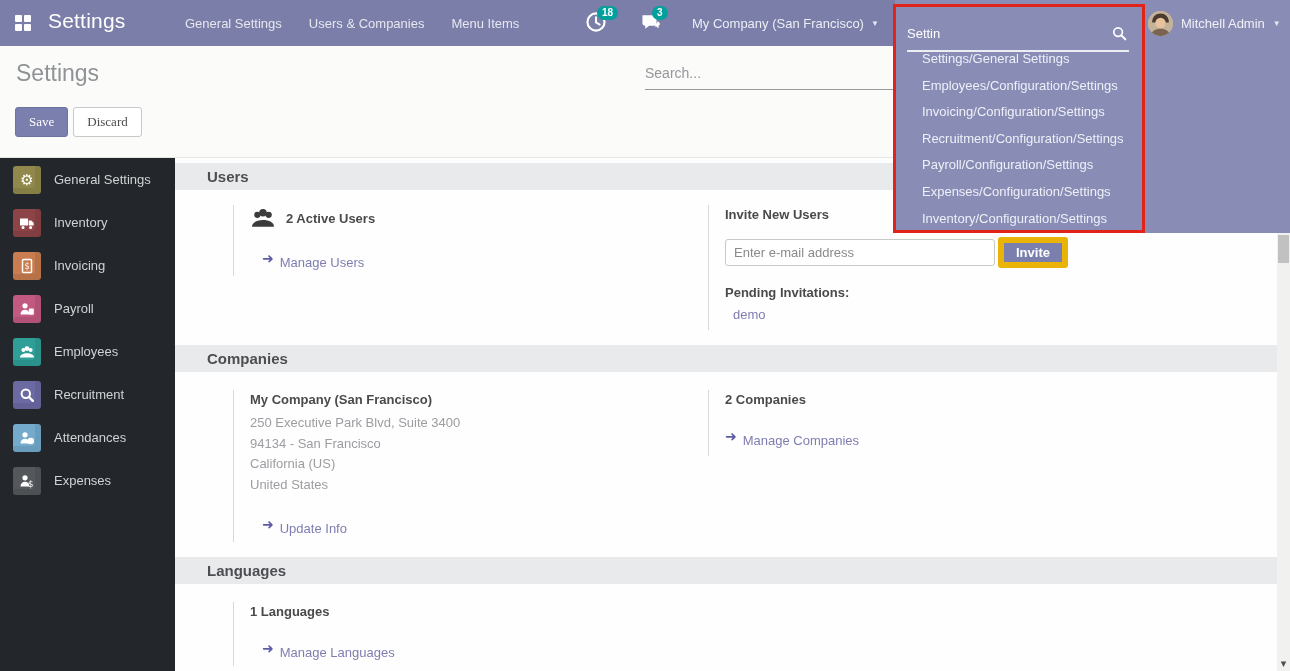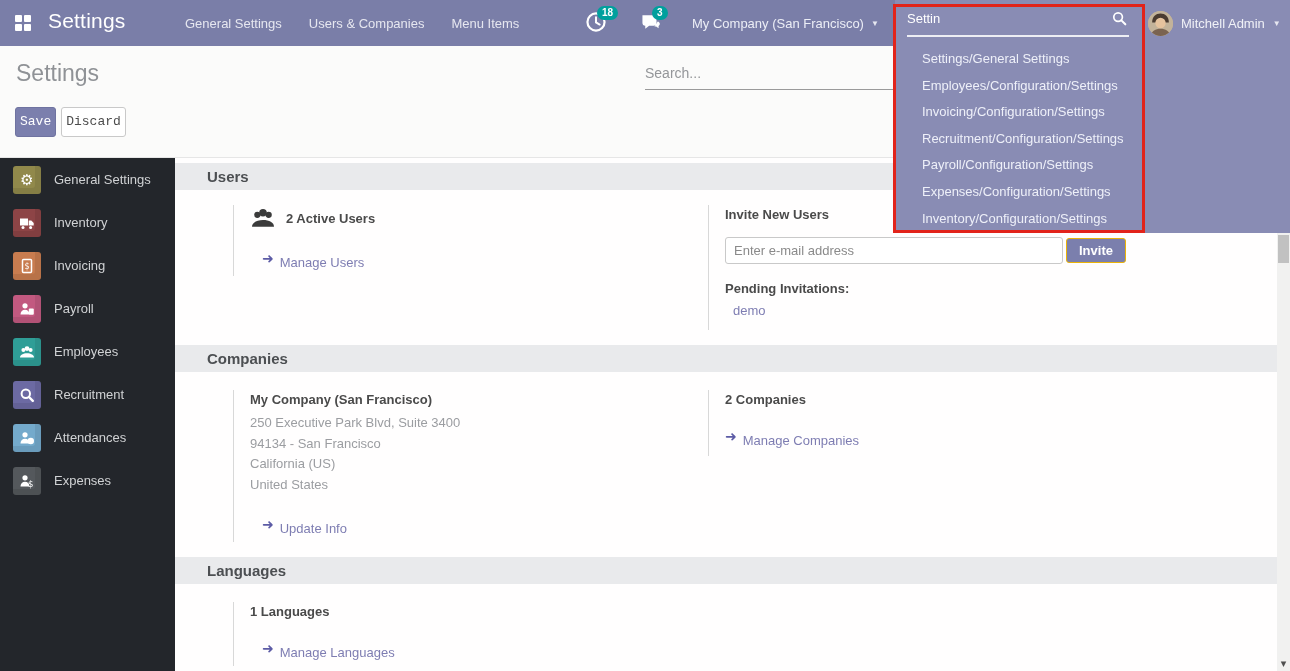--- a/index.html
+++ b/index.html
@@ -19,40 +19,40 @@
   .nav-brand{position:absolute;left:48px;top:9px;font-size:21px;color:#fff;letter-spacing:.2px;cursor:pointer;}
   .nav-menus{position:absolute;left:185px;top:0;height:46px;display:flex;align-items:center;gap:27px;}
   .nav-menus span{color:#e6e7f0;cursor:pointer;white-space:nowrap;}
   .systray-icon{position:absolute;top:11px;width:24px;height:24px;cursor:pointer;}
   .systray-icon .badge{position:absolute;top:-5px;left:12px;background:var(--badge-teal);color:#fff;font-size:10px;font-weight:bold;border-radius:9px;padding:2px 5px;line-height:1;}
   .company-menu{position:absolute;left:692px;top:0;height:46px;display:flex;align-items:center;gap:7px;color:#eceef6;cursor:pointer;}
   .caret{font-size:8px;color:#e6e7f0;}
 
   
   .search-panel{position:absolute;left:895px;top:0;width:395px;height:233px;background:var(--panel-bg);z-index:30;}
-  .nav-search{position:absolute;left:10px;top:6px;width:240px;height:30px;text-decoration:underline;}
+  .nav-search{position:absolute;left:10px;top:21px;width:240px;height:30px;text-decoration:underline;}
   .nav-search input{width:210px;background:transparent;border:none;outline:none;color:#fff;font-size:13px;font-family:inherit;padding:5px 0 3px 2px;}
   .nav-search .underline{position:absolute;left:2px;top:29px;width:222px;height:2px;background:rgba(255,255,255,.85);}
   .nav-search .mag{position:absolute;right:18px;top:5px;}
   .suggestions{list-style:none;position:absolute;left:0;top:46px;width:250px;}
   .suggestions li{padding:4px 10px 4px 27px;color:#eef0f9;cursor:pointer;line-height:18.6px;white-space:nowrap;}
 
   
   .user-menu{position:absolute;left:1148px;top:0;height:46px;display:flex;align-items:center;gap:8px;z-index:40;cursor:pointer;}
   .avatar{width:25px;height:25px;border-radius:50%;overflow:hidden;background:#c3b39a;display:inline-block;}
   .user-name{color:#f0f1f7;}
 
   
   .annotation{position:absolute;left:893px;top:4px;width:252px;height:229px;border:3px solid var(--annotation-red);z-index:60;pointer-events:none;}
 
   
   .control-panel{position:absolute;left:0;top:46px;width:1290px;height:112px;background:#fbfbfa;border-bottom:1px solid #e6e6e6;z-index:5;}
   .page-title{position:absolute;left:16px;top:14px;font-size:23px;font-weight:500;color:#8f9296;}
   .btn-row{position:absolute;left:15px;top:61px;display:flex;gap:5px;}
-  .btn{font-size:13px;font-family:Liberation Mono, monospace;padding:6px 4px;border-radius:3px;cursor:pointer;line-height:1.2;}
+  .btn{font-size:13px;font-family:Liberation Serif, serif;padding:6px 13px;border-radius:3px;cursor:pointer;line-height:1.2;}
   .btn-save{background:var(--button-purple);border:1px solid #6f73a0;color:#fff;}
   .btn-discard{background:#fff;border:1px solid #c9c9c9;color:#4c4c4c;}
   .cp-search{position:absolute;left:645px;top:15px;width:248px;}
   .cp-search input{width:248px;border:none;outline:none;background:transparent;border-bottom:1px solid #9a9a9a;font-size:14px;font-family:inherit;padding:4px 2px 8px 0;color:#555;}
   .cp-search input::placeholder{color:#949699;}
 
   
   .sidebar{position:absolute;left:0;top:158px;width:175px;height:513px;background:var(--sidebar-bg);z-index:4;}
   .side-item{display:flex;align-items:center;gap:13px;height:43px;padding-left:13px;cursor:pointer;}
   .side-icon{width:28px;height:28px;border-radius:3px;display:flex;align-items:center;justify-content:center;color:#fff;font-size:15px;flex:0 0 28px;box-shadow:inset -6px -6px 0 rgba(0,0,0,.08);}
@@ -64,23 +64,23 @@
   .band.first{margin-top:5px;}
   .row{position:relative;padding-left:7px;}
   .col{position:absolute;border-left:1px solid #d8d8d8;padding:2px 0 6px 16px;}
   .bold-line{font-weight:bold;color:#4a4a4a;}
   .icon-line{display:flex;align-items:center;gap:10px;}
   .link-line{display:flex;align-items:center;gap:6px;padding-left:12px;margin-top:16px;cursor:pointer;}
   .arrow{color:var(--arrow-purple);font-size:14px;}
   .link{color:var(--link-purple);margin-top:10px;}
   .addr{color:#9b9da1;line-height:20.5px;}
   .invite-group{display:flex;align-items:center;margin-top:15px;}
-  .invite-group input{width:338px;height:27px;border:1px solid #c9c9c9;border-radius:3px;padding:0 8px;font-size:13px;font-family:inherit;color:#555;outline:none;}
+  .invite-group input{width:270px;height:27px;border:1px solid #c9c9c9;border-radius:3px;padding:0 8px;font-size:13px;font-family:inherit;color:#555;outline:none;}
   .invite-group input::placeholder{color:#8a8a8a;}
-  .btn-invite{background:var(--button-purple);border:1px solid #eab308;color:#fff;font-weight:bold;height:25px;padding:0 12px;border-radius:3px;margin-left:3px;cursor:pointer;font-family:inherit;font-size:13px;}
+  .btn-invite{background:var(--button-purple);border:6px solid #eab308;color:#fff;font-weight:bold;height:31px;padding:0 12px;border-radius:3px;margin-left:3px;cursor:pointer;font-family:inherit;font-size:13px;}
   .pending{margin-top:17px;font-weight:bold;color:#4a4a4a;}
   .demo-link{display:block;margin-top:7px;padding-left:8px;color:var(--link-purple);cursor:pointer;}
 
   
   .scrollbar{position:absolute;right:0;top:158px;width:13px;height:513px;background:#f1f1f0;z-index:6;}
   .scroll-thumb{position:absolute;left:1px;top:77px;width:11px;height:28px;background:#c1c1c1;cursor:grab;}
   .scroll-arrow{position:absolute;left:0;bottom:1px;width:13px;text-align:center;color:#4f4f4f;font-size:11px;cursor:pointer;}
 </style>
 </head>
 <body>

